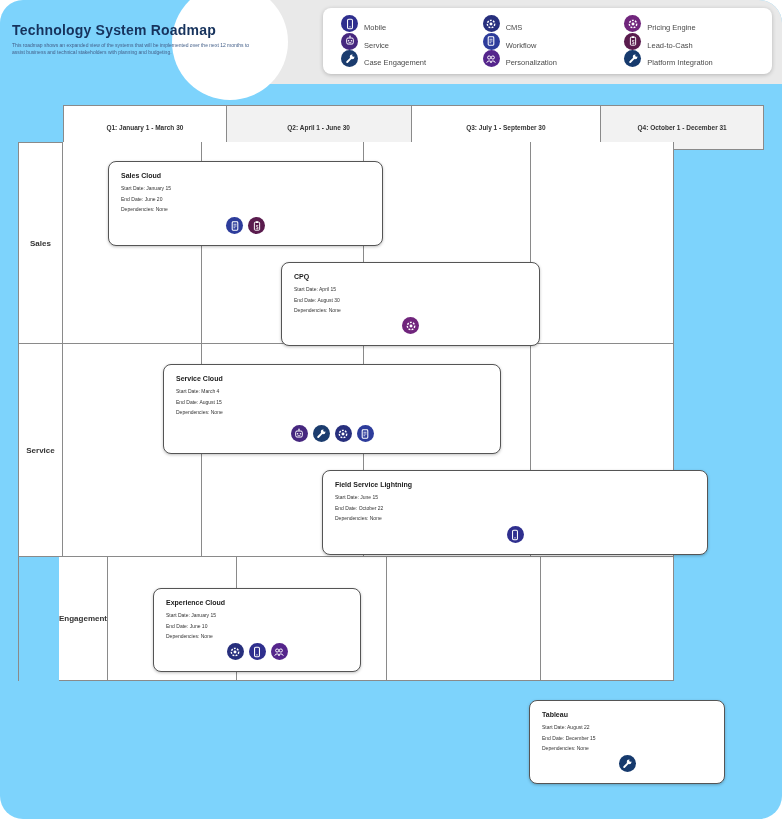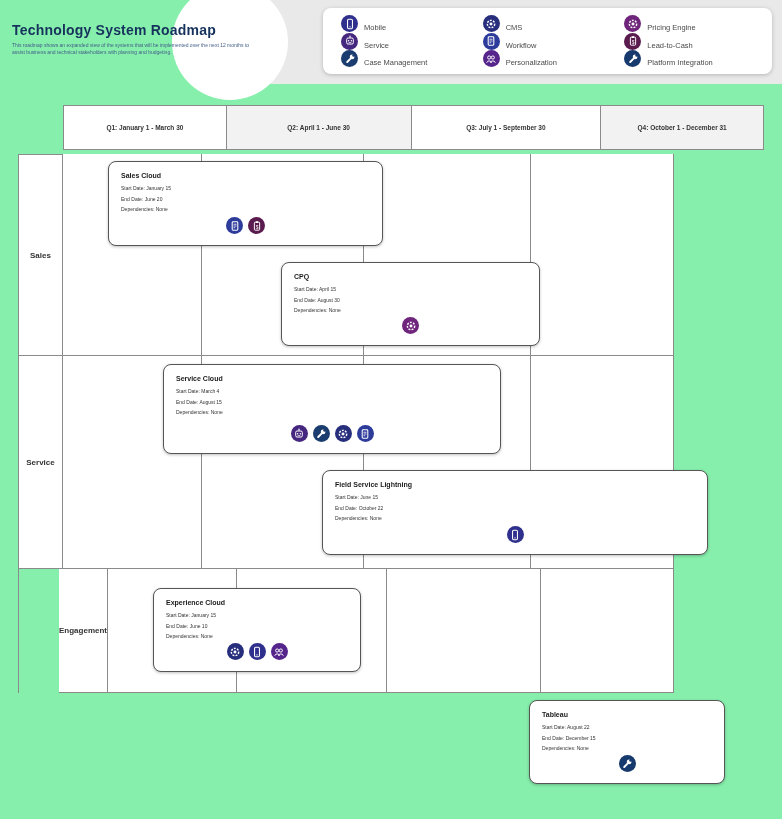--- a/index.html
+++ b/index.html
@@ -1,21 +1,22 @@
 <!DOCTYPE html>
 <html><head>
 <meta charset="utf-8">
 <style>
   html, body { margin: 0; padding: 0; background: #fff; }
   #screen {
     position: relative;
     width: 782px; height: 819px;
-    background: #86efac;
+    background: #7dd3fc;
     font-family: "Liberation Sans", sans-serif;
     overflow: hidden;
+    border-radius: 23px;
   }
 
   
   .top-gray-panel { position: absolute; left: 230px; top: 0; width: 552px; height: 84px; background: #e9e9e9; }
   .curve-bump { position: absolute; left: 172px; top: -16px; width: 116px; height: 116px; background: #ffffff; border-radius: 50%; }
 
   .page-title {
     position: absolute; left: 12px; top: 22px;
     font-size: 14px; font-weight: 600; color: #16325c; letter-spacing: .2px;
   }
@@ -48,21 +49,21 @@
   }
   .hcell {
     display: flex; align-items: center; justify-content: center;
     border-right: 1px solid #8a8a8a; border-bottom: 1px solid #8a8a8a; box-sizing: border-box;
     font-size: 6.5px; font-weight: 700; color: #333; background: #fff;
   }
   .shaded { background: #f2f2f2; }
 
   
   .tl-body {
-    position: absolute; left: 18px; top: 154px; width: 656px;
+    position: absolute; left: 18px; top: 142px; width: 656px;
     border-left: 1px solid #8a8a8a; box-sizing: border-box;
   }
   .brow { display: flex; }
   .bcell {
     border-right: 1px solid #8a8a8a; border-bottom: 1px solid #8a8a8a; box-sizing: border-box;
     background: #fff;
   }
   .label-cell {
     display: flex; align-items: center; justify-content: center;
     font-size: 8px; font-weight: 700; color: #333; text-align: center;
@@ -114,21 +115,21 @@
         <span class="legend-label">Service</span>
       </div>
       <div class="legend-item">
         <span class="badge" style="background: rgb(27, 60, 110); color: rgb(27, 60, 110);">
           <svg viewBox="0 0 16 16" width="14" height="14">
             <line x1="4.8" y1="11.4" x2="8.6" y2="7.6" stroke="#fff" stroke-width="2.2" stroke-linecap="round"></line>
             <circle cx="10.4" cy="5.6" r="2.7" fill="#fff"></circle>
             <circle cx="12.1" cy="3.9" r="1.5" fill="currentColor"></circle>
           </svg>
         </span>
-        <span class="legend-label">Case Management</span>
+        <span class="legend-label">Case Engagement</span>
       </div>
       <div class="legend-item">
         <span class="badge" style="background: rgb(39, 47, 125); color: rgb(39, 47, 125);">
           <svg viewBox="0 0 16 16" width="14" height="14">
             <circle cx="8" cy="8" r="4.2" fill="none" stroke="#fff" stroke-width="1.6" stroke-dasharray="2.2 1.4"></circle>
             <circle cx="8" cy="8" r="1.7" fill="#fff"></circle>
           </svg>
         </span>
         <span class="legend-label">CMS</span>
       </div>

